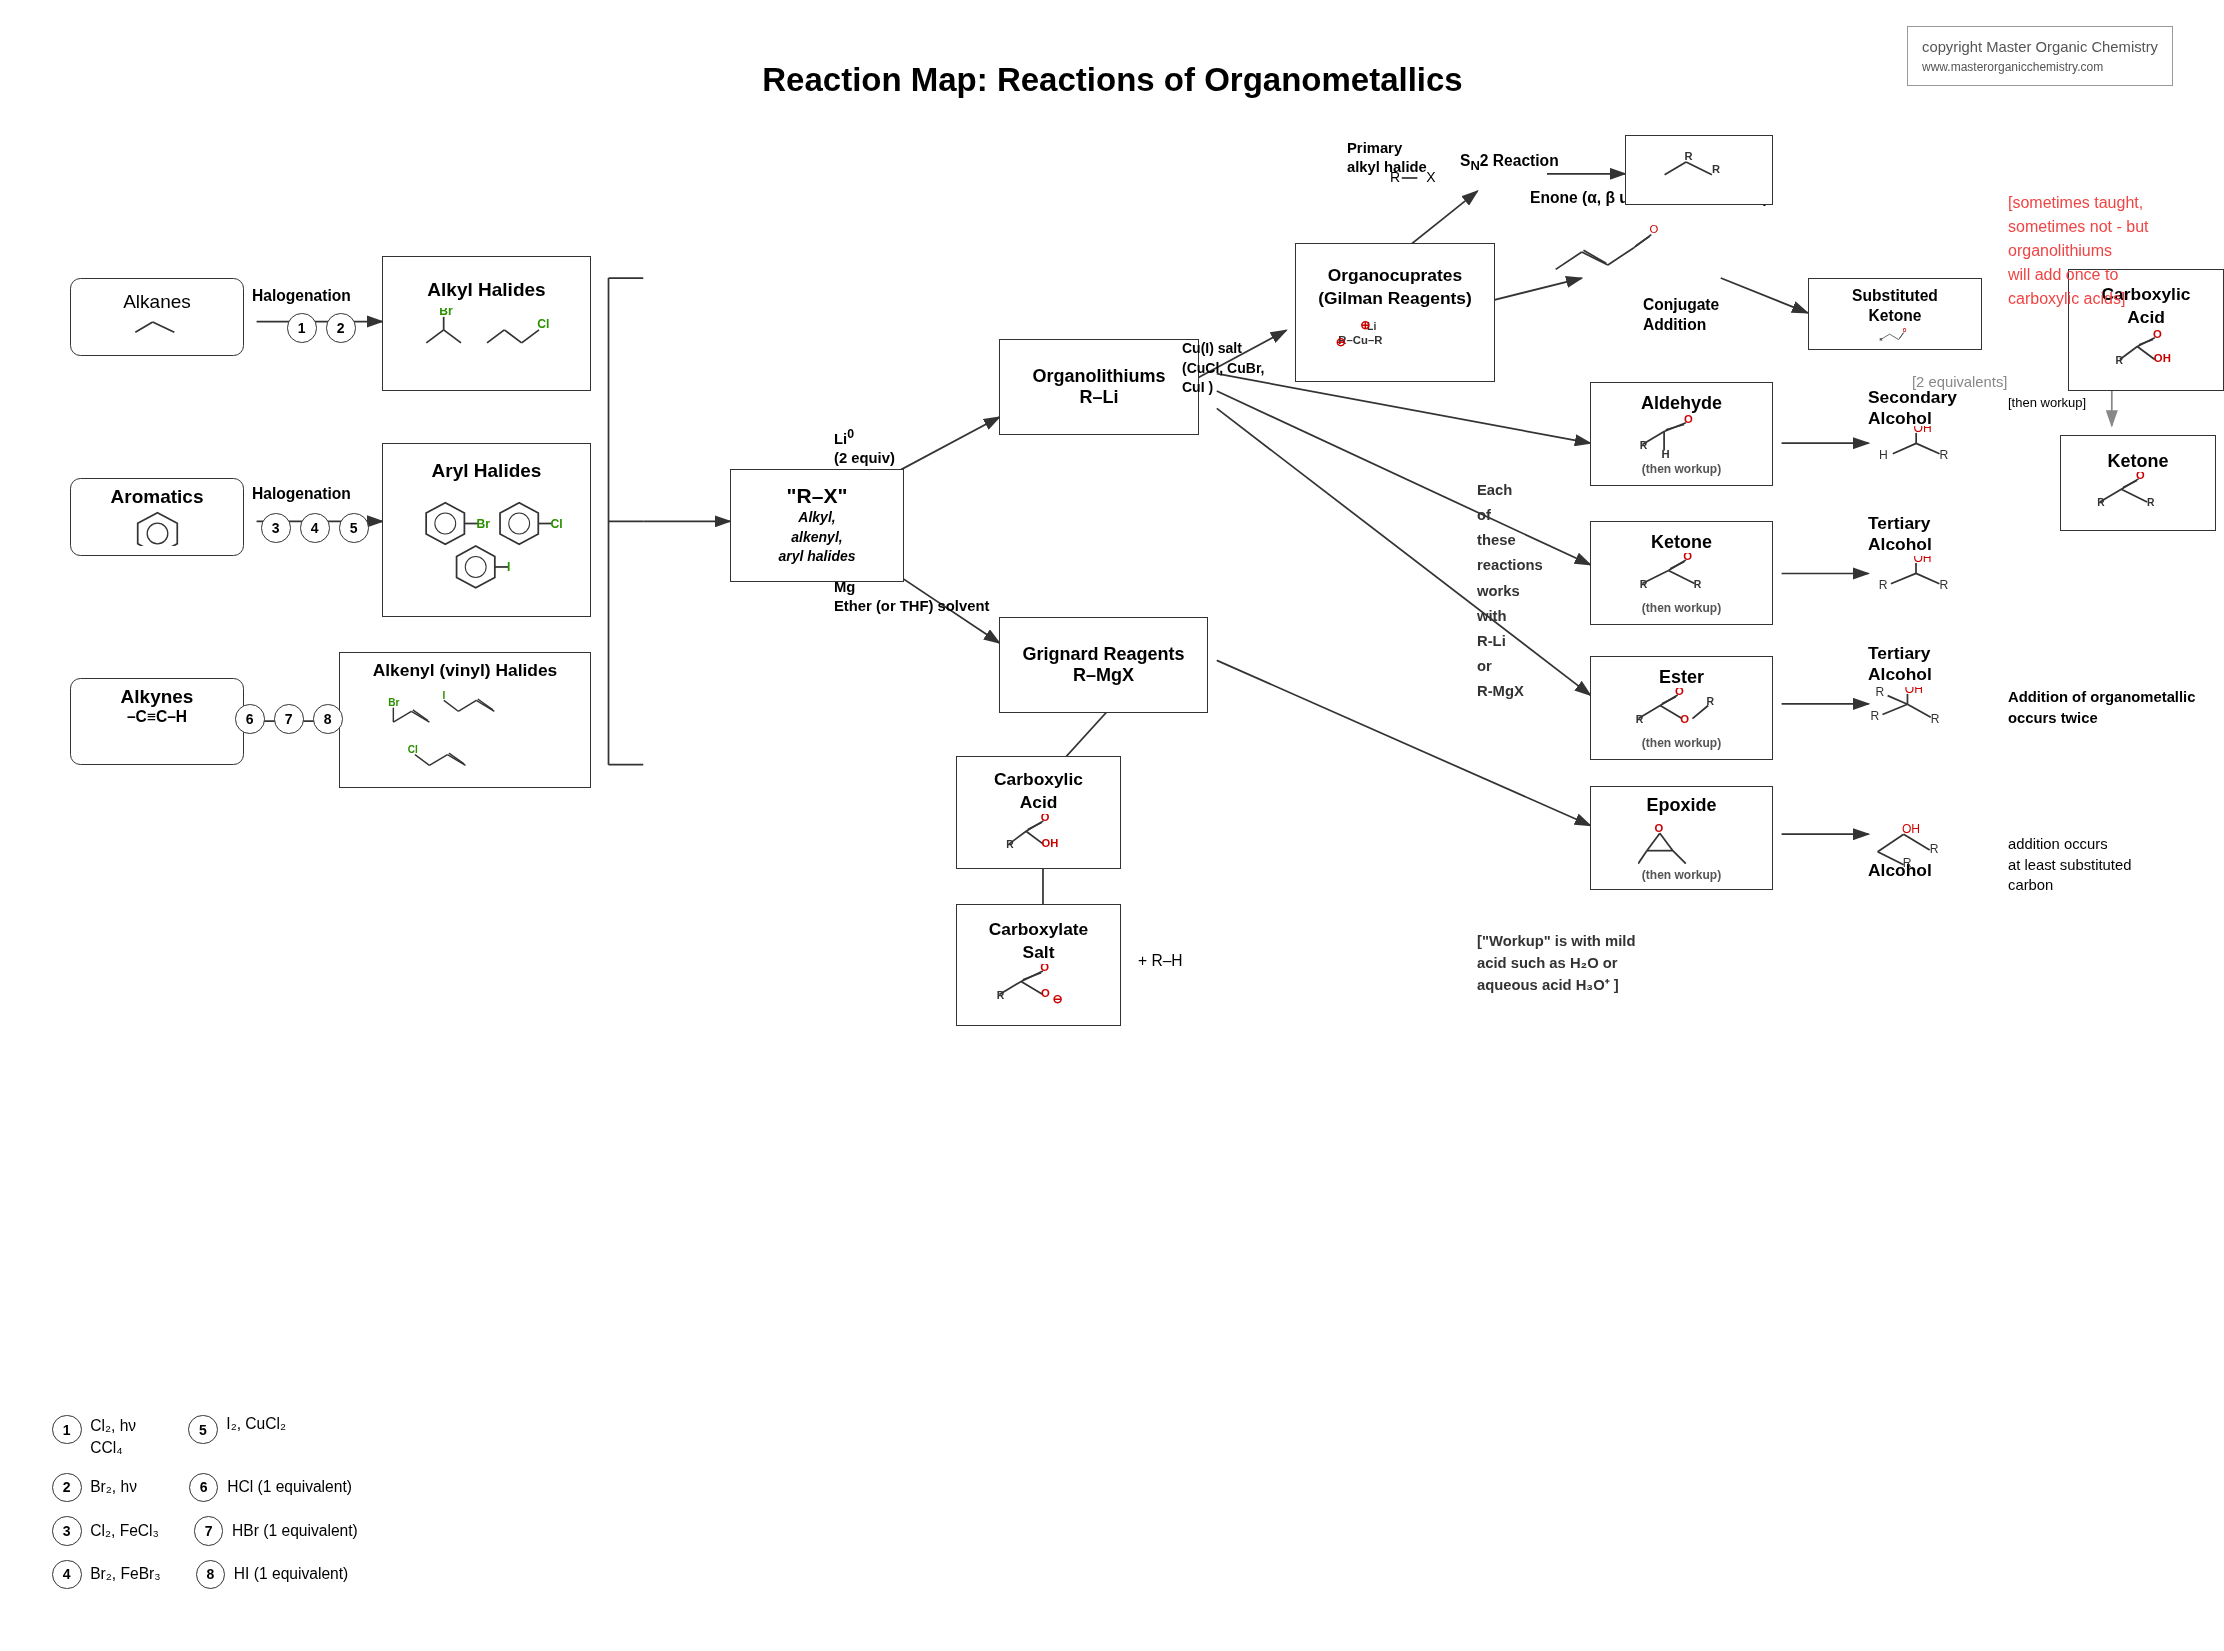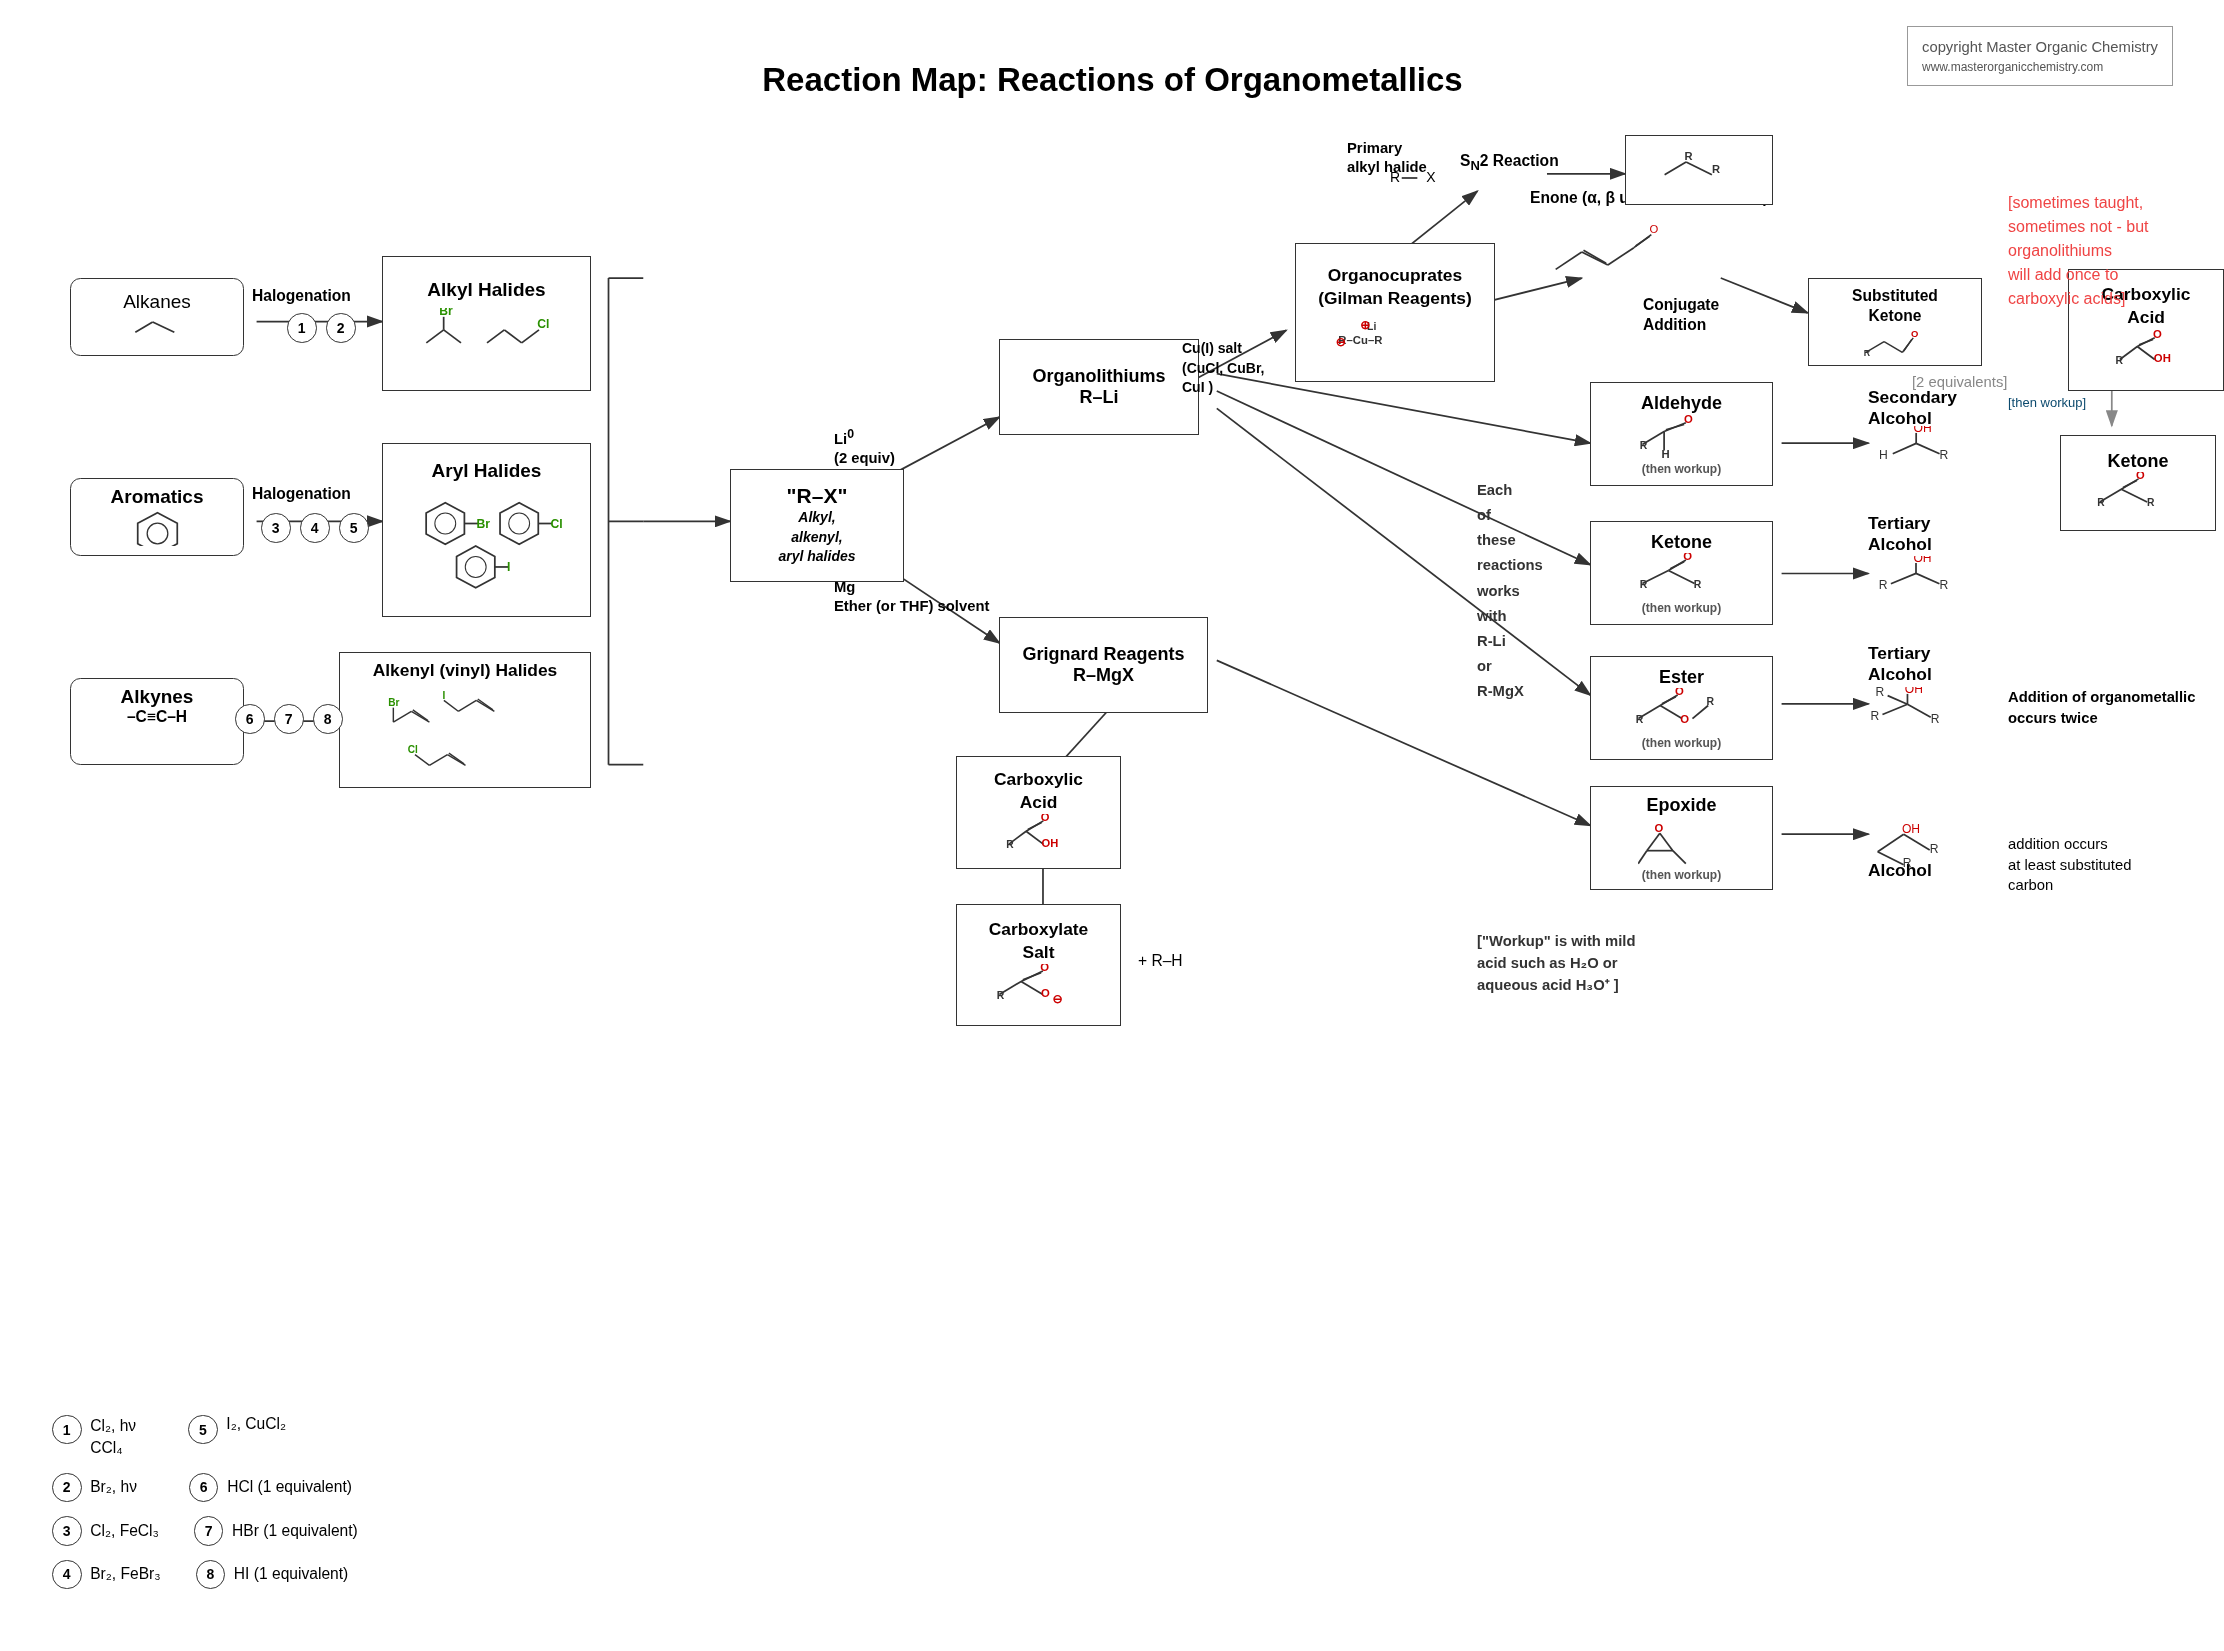--- a/index.html
+++ b/index.html
@@ -295,21 +295,21 @@
 
 <div class="box" style="left:1625px;top:135px;width:148px;height:70px;display:flex;align-items:center;justify-content:center;">
   <svg width="78" height="43" viewBox="0 0 90 50" style="font-size:18px">
     <line x1="5" y1="30" x2="30" y2="15" stroke="#333" stroke-width="2"></line>
     <text x="28" y="13" font-size="13" fill="#333">R</text>
     <line x1="30" y1="15" x2="60" y2="30" stroke="#333" stroke-width="2"></line>
     <text x="60" y="28" font-size="13" fill="#333">R</text>
   </svg>
 </div>
 
-<div class="box" style="left:1808px;top:278px;width:174px;height:88px;display:flex;flex-direction:column;align-items:center;justify-content:center;">
+<div class="box" style="left:1808px;top:278px;width:174px;height:72px;display:flex;flex-direction:column;align-items:center;justify-content:center;">
   <div style="font-size:15.6px;font-weight:bold;line-height:1.3;">Substituted<br>Ketone</div>
   <svg width="78" height="39" viewBox="0 0 90 43.2188" style="font-size:18px">
     <line x1="5" y1="35" x2="30" y2="20" stroke="#333" stroke-width="2"></line>
     <line x1="30" y1="20" x2="55" y2="35" stroke="#333" stroke-width="2"></line>
 
     <line x1="55" y1="35" x2="70" y2="15" stroke="#333" stroke-width="2"></line>
     <line x1="57" y1="33" x2="68" y2="17" stroke="#333" stroke-width="2"></line>
     <text x="67" y="14" font-size="13" fill="#cc0000">O</text>
     <text x="2" y="40" font-size="12" fill="#333">R</text>
   </svg>
@@ -326,21 +326,21 @@
     <text x="48" y="10" font-size="13" fill="#cc0000">O</text>
 
     <line x1="30" y1="20" x2="50" y2="35" stroke="#333" stroke-width="2"></line>
     <text x="49" y="38" font-size="13" fill="#cc0000">OH</text>
   </svg>
 </div>
 
 <div style="position:absolute;left:1912px;top:374px;font-size:14.8px;color:#888;">[2 equivalents]</div>
 
 <div style="position:absolute;left:2008px;top:191px;width:209px;font-size:16px;color:#ef4444;line-height:1.5;">[sometimes taught,<br>sometimes not - but<br>organolithiums<br>will add once to<br>carboxylic acids]</div>
-<div style="position:absolute;left:2008px;top:395px;font-size:13px;color:#0c4a6e;">[then workup]</div>
+<div style="position:absolute;left:2008px;top:395px;font-size:13px;color:#000000;">[then workup]</div>
 
 <div class="box" style="left:1590px;top:382px;width:183px;height:104px;display:flex;flex-direction:column;align-items:center;justify-content:center;">
   <div style="font-size:18px;font-weight:bold;">Aldehyde</div>
   <svg width="87" height="48" viewBox="0 0 100 55" style="font-size:18px">
     <line x1="5" y1="35" x2="30" y2="20" stroke="#333" stroke-width="2"></line>
     <text x="2" y="40" font-size="12" fill="#333">R</text>
 
     <line x1="30" y1="20" x2="55" y2="10" stroke="#333" stroke-width="2"></line>
     <line x1="32" y1="18" x2="53" y2="12" stroke="#333" stroke-width="2"></line>
     <text x="53" y="10" font-size="13" fill="#cc0000">O</text>

